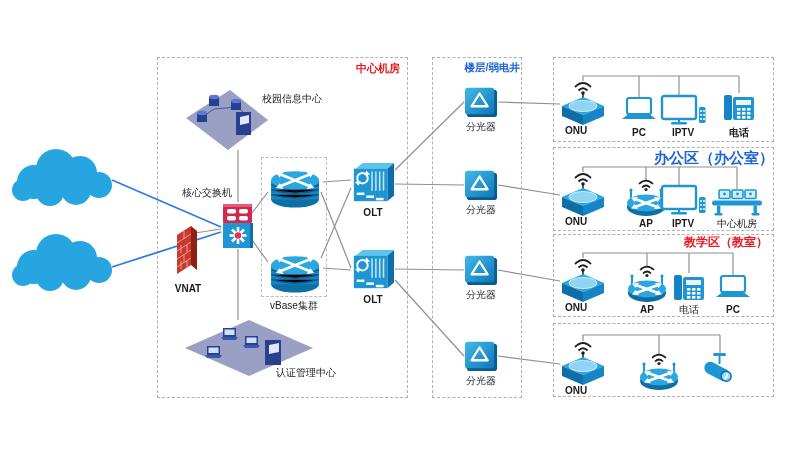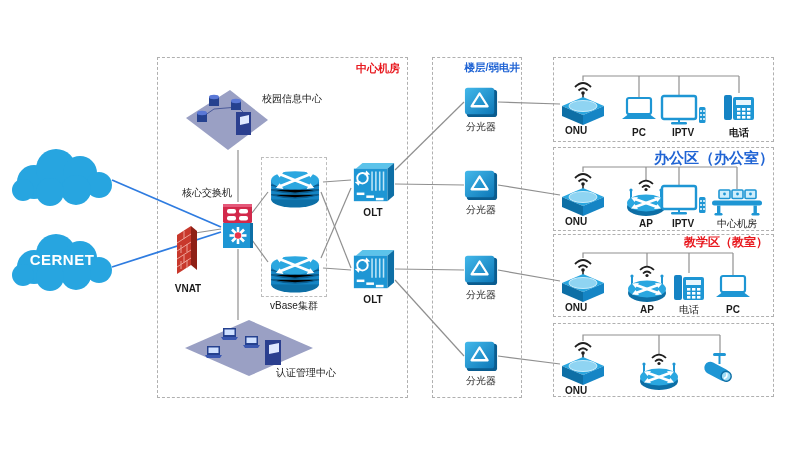--- a/index.html
+++ b/index.html
@@ -325,21 +325,20 @@
   <div class="node" style="left:6px;top:142px">
     <svg width="112" height="66">
         <use href="#sym-cloud"></use>
       </svg>
   </div>
   <div class="node" style="left:6px;top:227px">
     <svg width="112" height="66">
         <use href="#sym-cloud"></use>
       </svg>
   </div>
-  <span class="cloudtxt" style="left:6px;top:251px">CERNET</span>
 
   <span class="title t-red" style="left:300px;top:62px;width:100px;text-align:right">中心机房</span>
 
   <div class="node" style="left:184px;top:84px">
     <svg width="86" height="70">
         <use href="#sym-platform-servers"></use>
       </svg>
   </div>
   <span class="lbl" style="left:262px;top:93px;text-align:left">校园信息中心</span>
 

